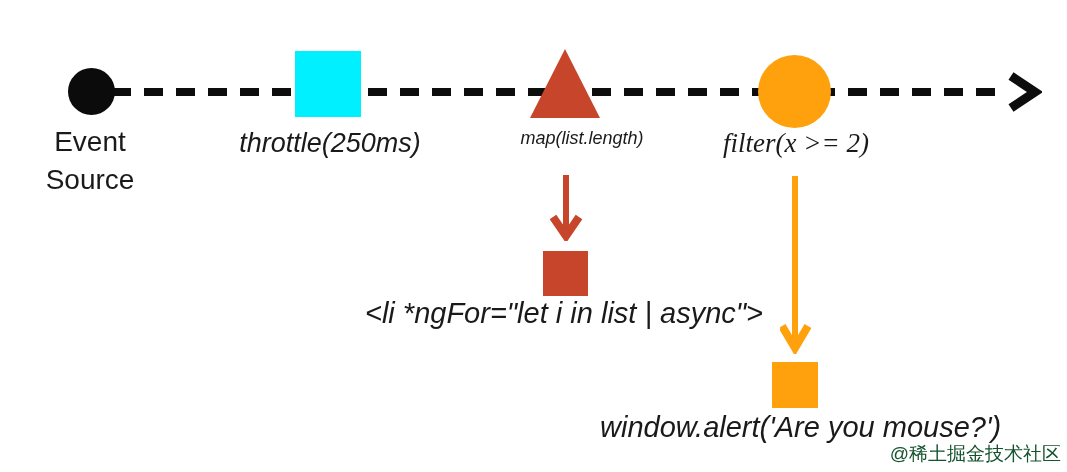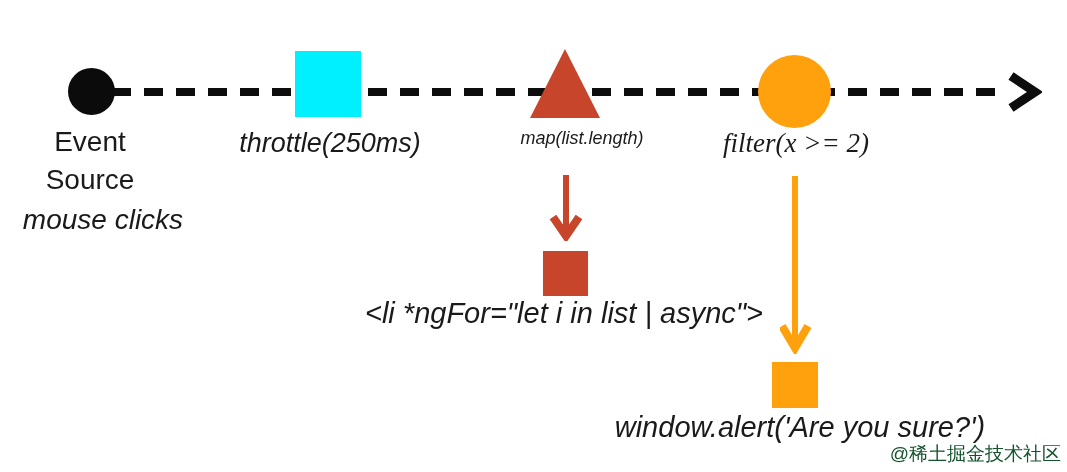--- a/index.html
+++ b/index.html
@@ -124,34 +124,33 @@
 
   <div class="abs shape source-circle"></div>
   <div class="abs shape throttle-square"></div>
   <div class="abs shape map-triangle"></div>
   <div class="abs shape filter-circle"></div>
 
   <div class="abs label source-label">
     <div>Event</div>
     <div>Source</div>
   </div>
-  <div class="abs label italic source-sublabel">mouse clicks</div>
   <div class="abs label italic throttle-label">throttle(250ms)</div>
   <div class="abs label italic map-label">map(list.length)</div>
   <div class="abs label italic filter-label">filter(x &gt;= 2)</div>
 
   <svg class="abs red-arrow" width="34" height="68" viewBox="0 0 34 68">
     <line x1="17" y1="2" x2="17" y2="58" stroke="#c7452a" stroke-width="6"></line>
     <polyline points="4,44 17,63 30,44" fill="none" stroke="#c7452a" stroke-width="8"></polyline>
   </svg>
   <div class="abs shape ngfor-square"></div>
   <div class="abs code ngfor-code">&lt;li *ngFor="let i in list | async"&gt;</div>
 
   <svg class="abs orange-arrow" width="32" height="178" viewBox="0 0 32 178">
     <line x1="15" y1="0" x2="15" y2="168" stroke="#ffa10d" stroke-width="6"></line>
     <polyline points="2,150 15,172 28,150" fill="none" stroke="#ffa10d" stroke-width="8"></polyline>
   </svg>
   <div class="abs shape alert-square"></div>
-  <div class="abs code alert-code">window.alert('Are you sure?')</div>
+  <div class="abs code alert-code">window.alert('Are you mouse?')</div>
 
   <div class="abs watermark">@稀土掘金技术社区</div>
 
 </div>
 
 </body></html>

